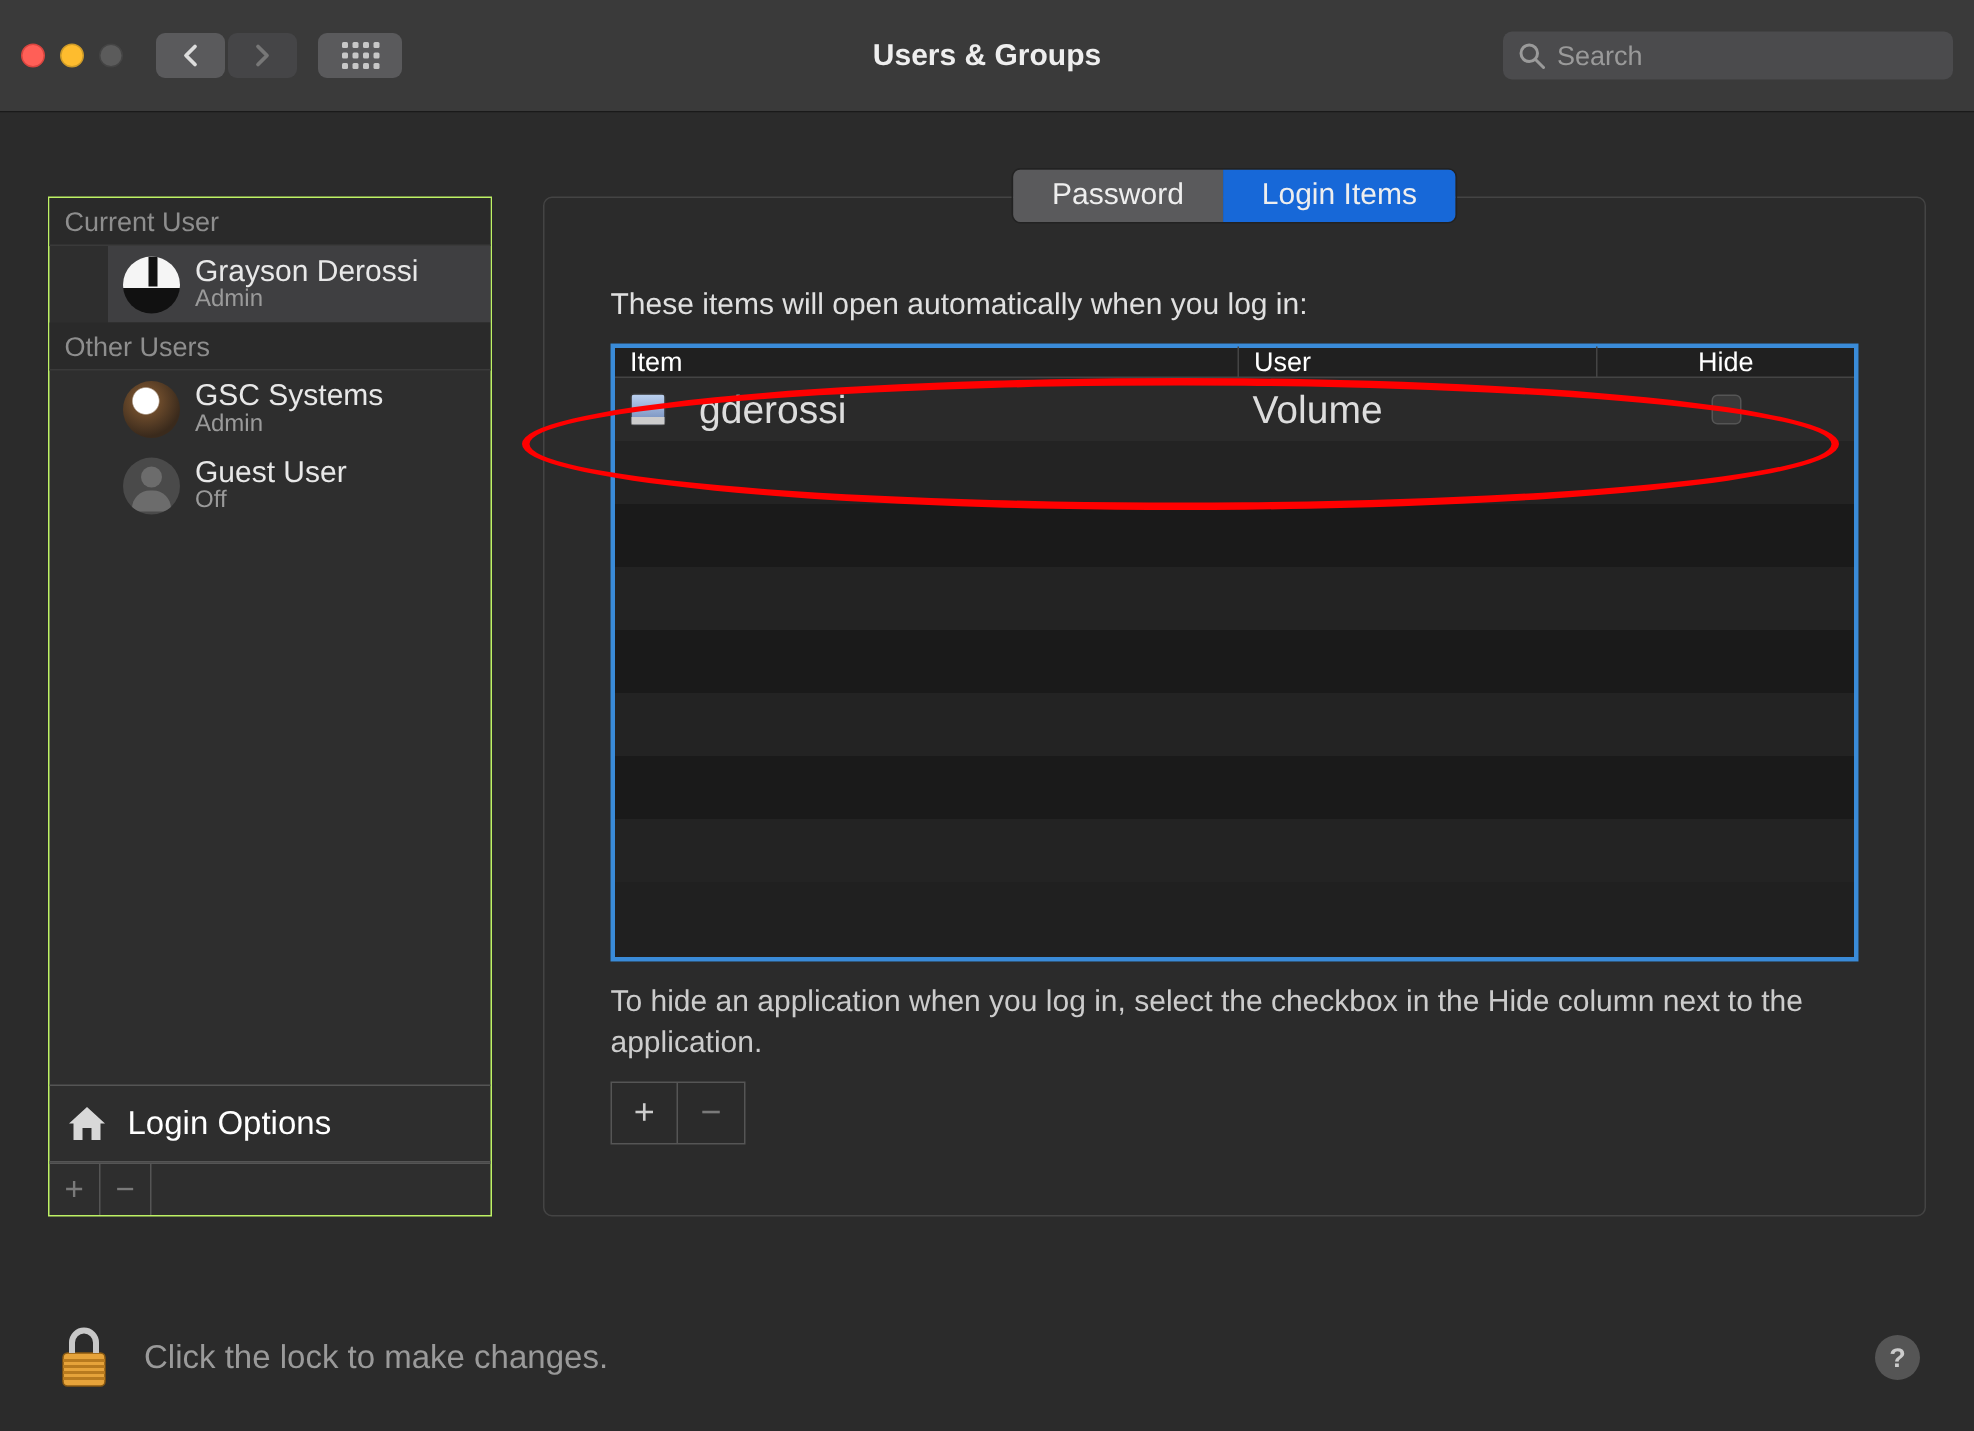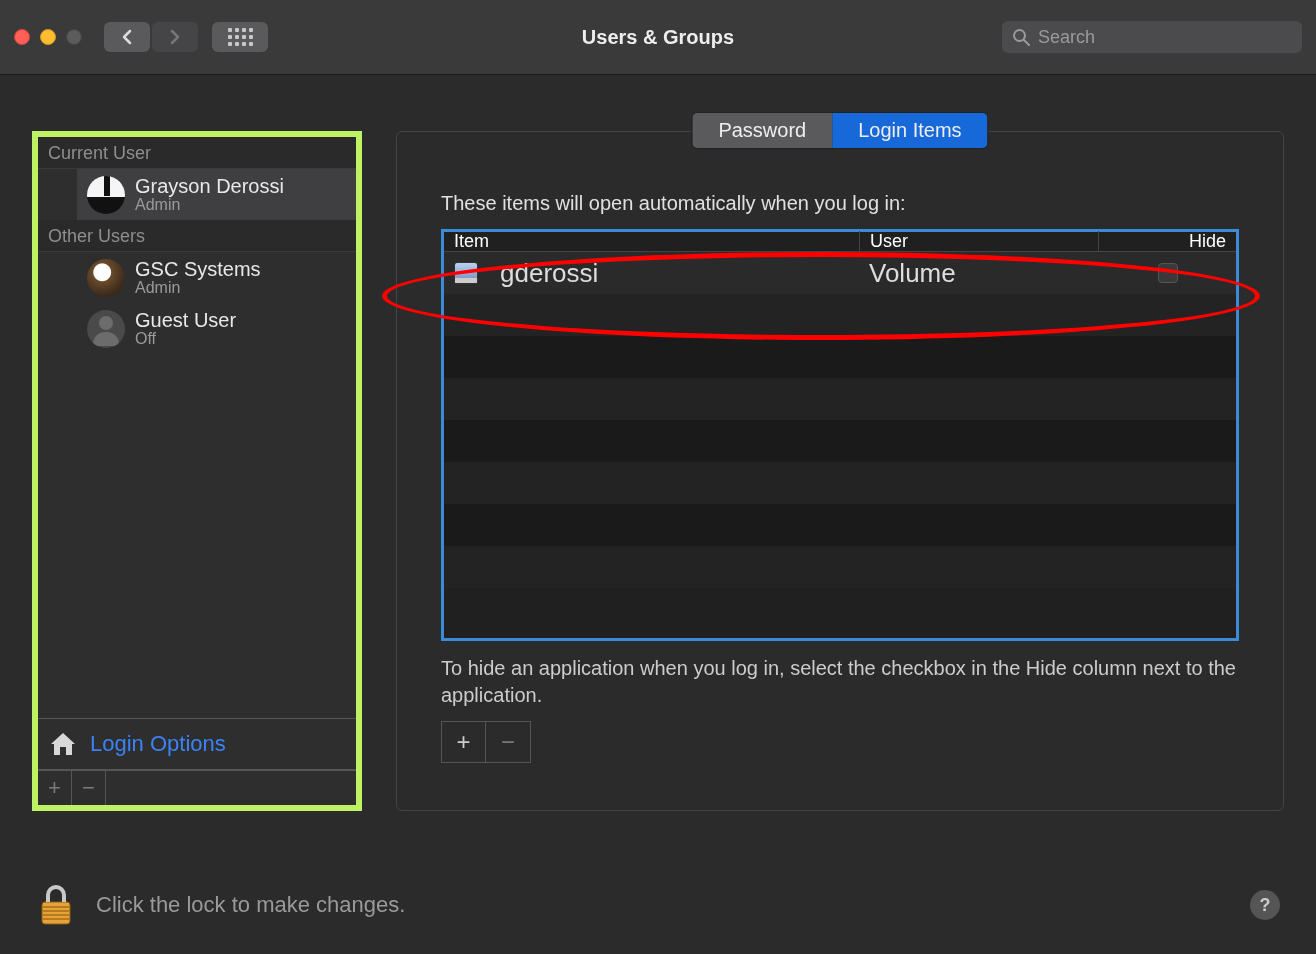--- a/index.html
+++ b/index.html
@@ -20,54 +20,54 @@
   .grid-dots span { width:4px; height:4px; background:#c8c8c8; border-radius:1px; }
   .window-title { position: absolute; left: 50%; transform: translateX(-50%); font-size: 20px; font-weight: 600; color: #eee; }
   .search { margin-left: auto; width: 300px; height: 32px; background: #4b4b4d; border-radius: 6px; display:flex; align-items:center; padding: 0 10px; gap: 8px; }
   .search input { flex:1; background:transparent; border:none; outline:none; color:#ddd; font-size:18px; }
   .search input::placeholder { color:#9a9a9a; }
 
   
   .content { display:flex; padding: 56px 32px 0 32px; gap: 18px; }
 
   
-  .sidebar { width: 330px; height: 680px; border: 6px solid #bef264; background: #2e2e2e; display:flex; flex-direction:column; }
+  .sidebar { width: 296px; height: 680px; border: 1px solid #bef264; background: #2e2e2e; display:flex; flex-direction:column; }
   .section-header { font-size: 18px; color: #8e8e8e; padding: 6px 10px 4px; background:#2a2a2a; border-bottom:1px solid #3a3a3a;}
   .user-row { display:flex; align-items:center; gap: 10px; padding: 6px 10px; margin-left: 39px; }
   .user-row.selected { background: #3f3f41; }
   .avatar { width: 38px; height: 38px; border-radius: 50%; background:#555; flex-shrink:0; display:flex; align-items:center; justify-content:center; overflow:hidden; }
   .avatar.piano { background: linear-gradient(to bottom, #f5f5f5 0%, #f5f5f5 55%, #111 55%, #111 100%); position:relative;}
   .avatar.piano::after { content:""; position:absolute; top:0; left:45%; width:6px; height:55%; background:#111;}
   .avatar.eagle { background: radial-gradient(circle at 40% 35%, #fff 0%, #fff 25%, #6b4a2b 28%, #3a2a1c 70%); }
   .avatar.silhouette { background:#4a4a4a; position:relative; }
   .avatar.silhouette::before{content:"";position:absolute;top:6px;left:12px;width:14px;height:14px;border-radius:50%;background:#6c6c6c;}
   .avatar.silhouette::after{content:"";position:absolute;bottom:2px;left:6px;width:26px;height:14px;border-radius:12px 12px 0 0;background:#6c6c6c;}
   .user-meta .uname { font-size: 20px; color:#e8e8e8;}
   .user-meta .urole { font-size: 16px; color:#9a9a9a; margin-top:-2px;}
   .sidebar-fill { flex:1; }
   .login-options { border-top:1px solid #555; border-bottom:1px solid #555; padding: 12px 10px; display:flex; align-items:center; gap:12px; }
   .home-icon { width:30px; height:26px; }
-  .login-options span.label { font-size:22px; color:#3b82f6; }
+  .login-options span.label { font-size:22px; color:#ffffff; }
   .sb-pm { display:flex; border-top:1px solid #555;}
   .pm-btn { width:34px; height:34px; border-right:1px solid #555; display:flex; align-items:center; justify-content:center; color:#7a7a7a; font-size:22px; }
 
   
   .main { flex:1; border:1px solid #444; border-radius: 6px; background:#2b2b2b; position:relative; padding-top: 0; height: 680px; margin-left: 16px; }
   .tabbar { position:absolute; top:-20px; left:50%; transform:translateX(-50%); display:flex; border-radius:6px; overflow:hidden; border:1px solid #222; }
   .tab { padding: 6px 26px; font-size:20px; color:#eee; background:#5a5a5c; }
   .tab.active { background:#1768d8;text-align:right; }
   .main-inner { padding: 60px 44px 24px 44px; }
   .desc { font-size: 20px; color:#e0e0e0; margin-bottom: 14px; }
 
   .table-wrap { border: 3px solid #3a8bd8; background:#202020; height: 412px; position:relative; }
   .thead { display:flex; height: 20px; align-items:center; border-bottom:1px solid #444; }
   .th { font-size:18px; color:#fff; padding:0 10px; }
   .th.item { flex: 0 0 415px; }
   .th.kind { flex: 0 0 240px; border-left:1px solid #444; border-right:1px solid #444; }
-  .th.hide { flex: 1; text-align:right; }
+  .th.hide { flex: 1; text-align:center; }
   .tbody { }
   .trow { display:flex; height: 42px; align-items:center; }
   .trow:nth-child(odd){ background:#1a1a1a; }
   .trow:nth-child(even){ background:#232323; }
   .trow.filled { background:#2a2a2a; }
   .td { font-size:26px; padding:0 10px; color:#ddd; display:flex; align-items:center; gap:22px;}
   .td.item { flex:0 0 415px; }
   .td.kind { flex:0 0 240px; }
   .td.hide { flex:1; justify-content:center;}
   .vol-icon { width:24px; height:22px; background: linear-gradient(#bcd1f0,#6e88b8); border:1px solid #333; border-radius:3px; flex-shrink:0; position:relative;}

